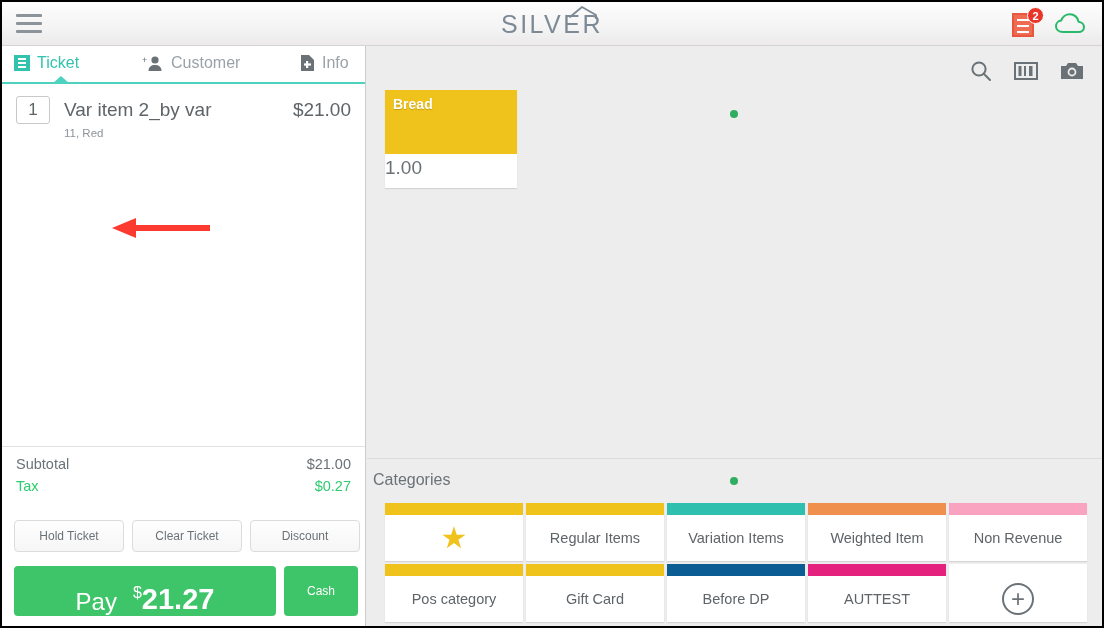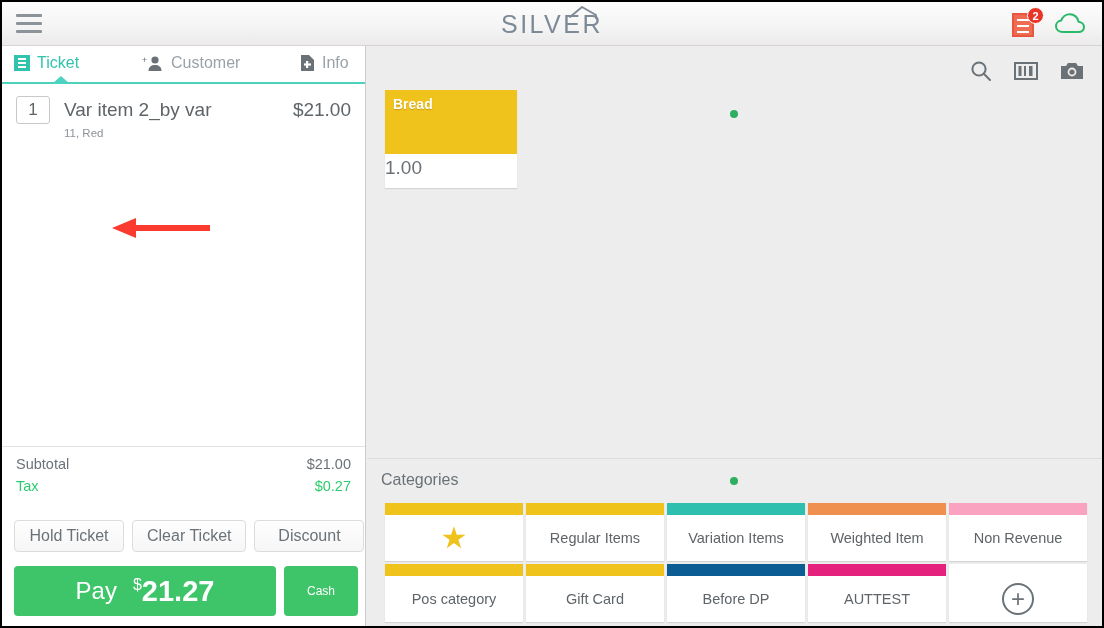--- a/index.html
+++ b/index.html
@@ -132,31 +132,31 @@
   .trow.tax { color: #2ecc71; text-align: center; }
 
   .action-row {
     position: absolute; left: 12px; bottom: 76px;
     display: flex; gap: 8px;
   }
   .abtn {
     height: 32px; min-width: 110px; padding: 0 14px;
     border: 1px solid #dcdcdc; border-radius: 4px;
     background: linear-gradient(to bottom,#fefefe,#f6f6f6);
-    color: #6b7277; font-size: 16px; cursor: pointer;
+    color: #6b7277; font-size: 12px; cursor: pointer;
     font-family: "Liberation Sans", sans-serif;
   }
   .pay-row {
     position: absolute; left: 12px; bottom: 12px;
     display: flex; gap: 8px; align-items: stretch;
   }
   .pay-btn {
     width: 262px; height: 50px; border-radius: 4px;
     background: #3ec469; color: #fff;
-    display: flex; align-items: center; justify-content: center;
+    display: flex; align-items: flex-end; justify-content: center;
     font-size: 24px; cursor: pointer;
   }
   .pay-btn .pay-amt { font-size: 29px; font-weight: bold; margin-left: 16px; }
   .pay-btn .pay-amt sup { font-size: 16px; vertical-align: super; font-weight: normal; }
   .cash-btn {
     width: 74px; height: 50px; border-radius: 4px;
     background: #3ec469; color: #fff;
     display: flex; align-items: center; justify-content: center;
     font-size: 12px; cursor: pointer;
   }
@@ -192,21 +192,21 @@
     font-size: 19px; text-align: left; padding: 3px 8px 0 0;
   }
 
   
   .cat-section {
     position: absolute; left: 0; bottom: 0; width: 735px; height: 170px;
     border-top: 1px solid #dcdcdc;
     background: #ededed;
   }
   .cat-title {
-    position: absolute; left: 14px; top: 12px;
+    position: absolute; left: 6px; top: 12px;
     font-size: 16px; color: #6b7277;
   }
   .cat-dot {
     position: absolute; left: 363px; top: 18px;
     width: 8px; height: 8px; border-radius: 50%; background: #2fae62;
   }
   .cat-grid {
     position: absolute; left: 18px; top: 44px;
     display: grid; grid-template-columns: repeat(5, 138px);
     grid-gap: 3px 3px;

